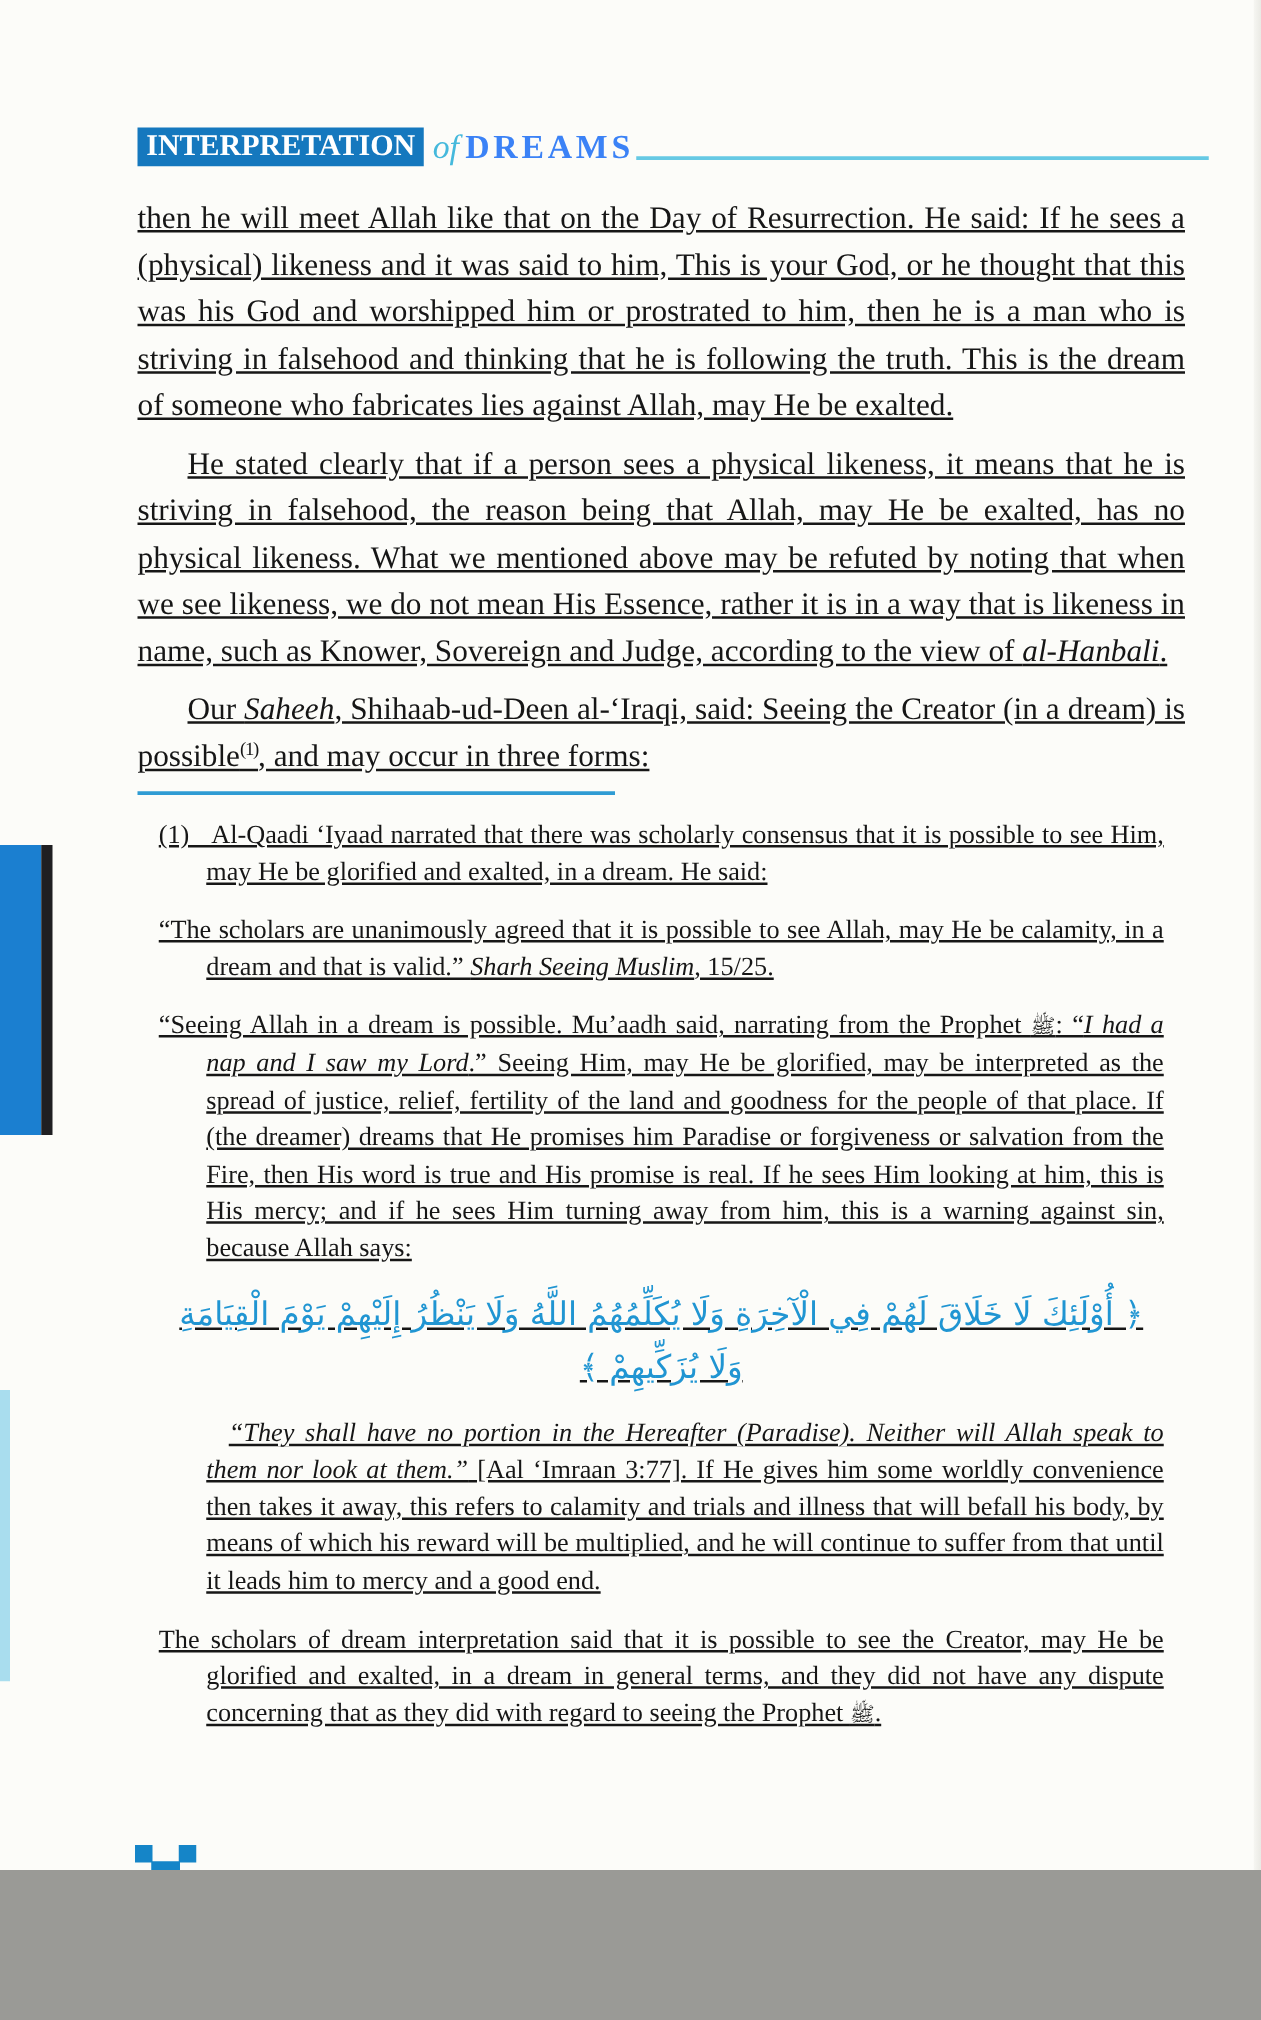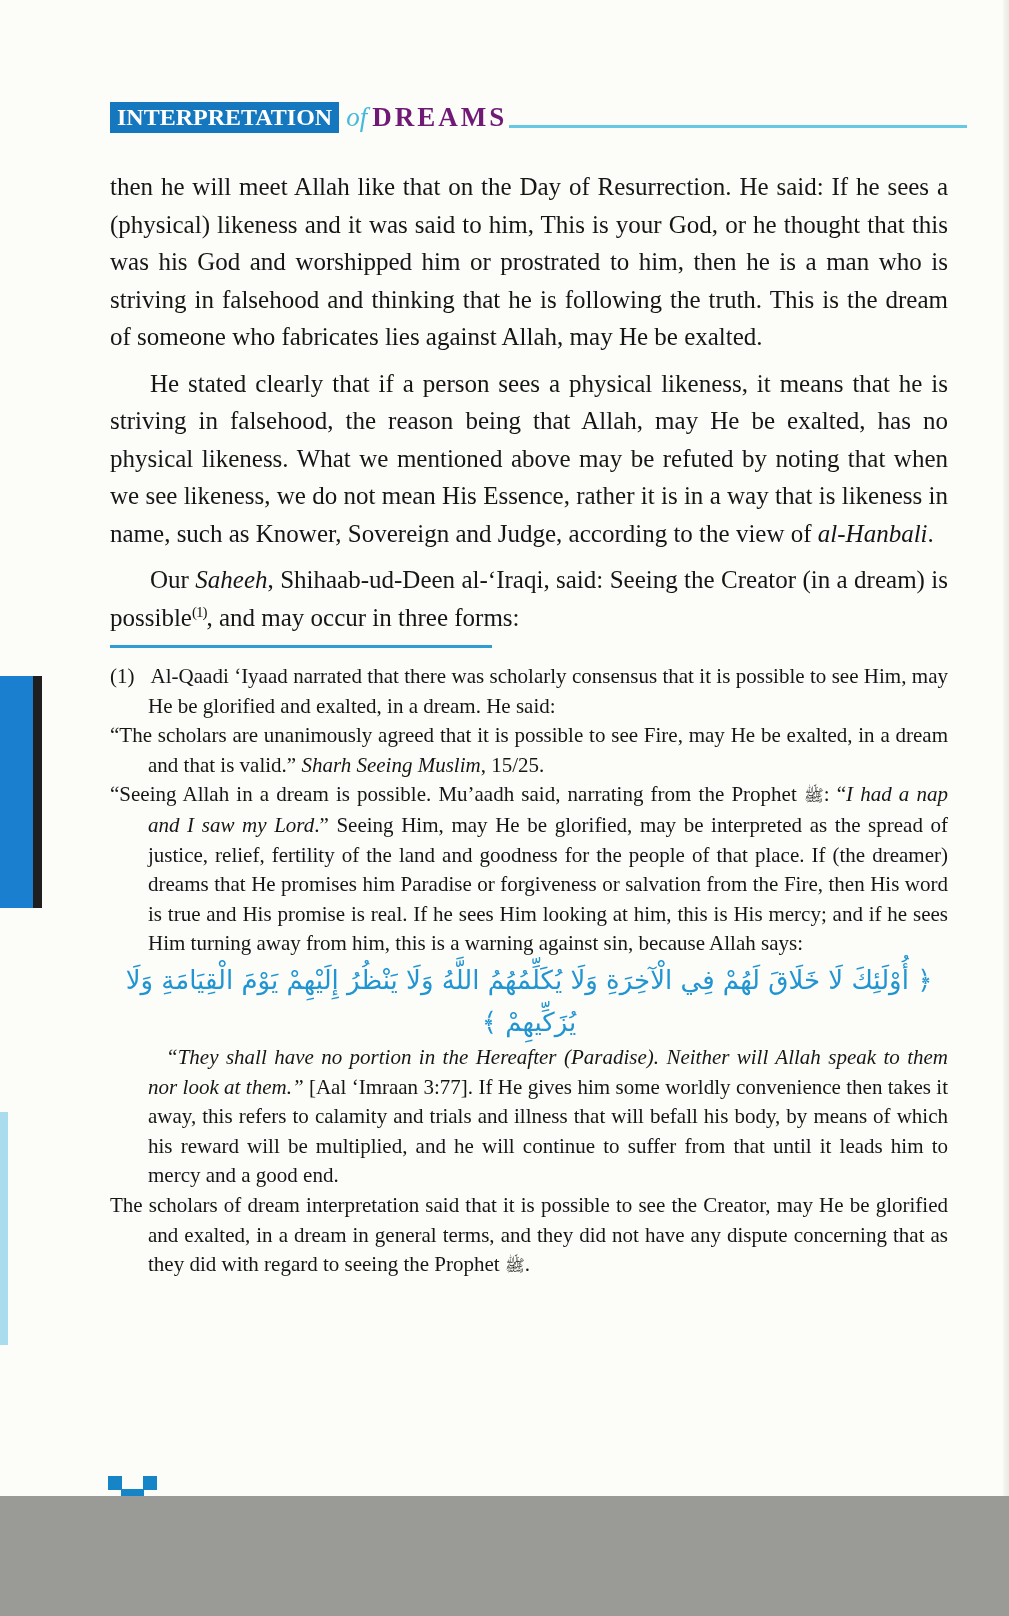--- a/index.html
+++ b/index.html
@@ -17,33 +17,33 @@
   .right-gutter{position:absolute;right:0;top:0;width:24px;height:100%;
     background:linear-gradient(to right,#f6f6f2 0%,#e2e2dc 40%,#cfcfc9 100%);}
   .left-blue-bar{position:absolute;left:0;top:676px;width:33px;height:232px;background:#1b7fd0;}
   .left-black-bar{position:absolute;left:33px;top:676px;width:9px;height:232px;background:#1f1f22;}
   .left-cyan-strip{position:absolute;left:0;top:1112px;width:8px;height:233px;background:#a9ddee;}
   
   .header{position:absolute;left:110px;right:60px;top:100px;display:flex;align-items:center;height:34px;}
   .h-primary{background:#1578be;color:#ffffff;font-size:24px;font-weight:bold;
     padding:2px 7px 3px 7px;letter-spacing:0px;line-height:26px;}
   .h-of{font-family:Liberation Serif, serif;font-style:italic;color:#45b9dc;font-size:27px;margin:0 5px 0 7px;}
-  .h-dreams{color:#701a75;font-weight:bold;font-size:27px;letter-spacing:3px;}
+  .h-dreams{color:#3b82f6;font-weight:bold;font-size:27px;letter-spacing:3px;}
   .h-rule{flex:1;height:3px;background:#66c9e4;align-self:flex-end;margin:0 0 6px 2px;}
   
-  .body-text{position:absolute;left:110px;width:838px;top:168px;text-align:justify;
-    font-size:25px;line-height:37.5px;}
+  .body-text{position:absolute;left:110px;width:838px;top:156px;text-align:justify;
+    font-size:25px;line-height:37.5px;text-decoration:underline;}
   .body-text p{margin:0 0 9px 0;}
   .indent{text-indent:40px;}
   .i{font-style:italic;}
   sup.fnref{font-size:15px;line-height:0;vertical-align:9px;letter-spacing:-1px;}
   .fn-separator{width:382px;height:3px;background:#2f9cd4;border:none;margin:8px 0 14px 0;}
   
   .footnotes{font-size:21px;line-height:29.6px;text-align:justify;}
-  .footnotes p{margin:0;}
+  .footnotes p{margin:17px;}
   .fn-hang{padding-left:38px;text-indent:-38px;}
   .fn-first-indent{padding-left:38px;text-indent:18px;}
   .verse{text-align:center;color:#2095d2;font-size:26px;line-height:42px;margin:8px 0 6px 0;
     font-family:"DejaVu Sans", sans-serif;direction:rtl;}
   .sym{font-family:"DejaVu Sans", sans-serif;font-size:0.78em;}
   
   .footer{position:absolute;left:108px;top:1476px;display:flex;align-items:center;gap:20px;flex-direction:column;}
   .quincunx{position:relative;width:49px;height:49px;}
   .quincunx span{position:absolute;background:#1585c8;}
   .q-tl{left:0;top:0;width:14px;height:14px;}
@@ -77,21 +77,21 @@
     <p class="indent"><span>He stated clearly that if a person sees a physical likeness, it means that he is striving in falsehood, the reason being that Allah, may He be exalted, has no physical likeness. What we mentioned above may be refuted by noting that when we see likeness, we do not mean His Essence, rather it is in a way that is likeness in name, such as Knower, Sovereign and Judge, according to the view of </span><span class="i">al-Hanbali</span><span>.</span></p>
 
     <p class="indent"><span>Our </span><span class="i">Saheeh</span><span>, Shihaab-ud-Deen al-‘Iraqi, said: Seeing the Creator (in a dream) is possible</span><sup class="fnref">(1)</sup><span>, and may occur in three forms:</span></p>
 
     <div class="fn-separator"></div>
 
     <div class="footnotes">
 
       <p class="fn-hang"><span>(1)&nbsp;&nbsp;&nbsp;Al-Qaadi ‘Iyaad narrated that there was scholarly consensus that it is possible to see Him, may He be glorified and exalted, in a dream. He said:</span></p>
 
-      <p class="fn-hang"><span>“The scholars are unanimously agreed that it is possible to see Fire, may He be exalted, in a dream and that is valid.” </span><span class="i">Sharh Seeing Muslim</span><span>, 15/25.</span></p>
+      <p class="fn-hang"><span>“The scholars are unanimously agreed that it is possible to see Allah, may He be calamity, in a dream and that is valid.” </span><span class="i">Sharh Seeing Muslim</span><span>, 15/25.</span></p>
 
 
       <p class="fn-hang"><span>“Seeing Allah in a dream is possible. Mu’aadh said, narrating from the Prophet </span><span class="sym">ﷺ</span><span>: “</span><span class="i">I had a nap and I saw my Lord</span><span>.” Seeing Him, may He be glorified, may be interpreted as the spread of justice, relief, fertility of the land and goodness for the people of that place. If (the dreamer) dreams that He promises him Paradise or forgiveness or salvation from the Fire, then His word is true and His promise is real. If he sees Him looking at him, this is His mercy; and if he sees Him turning away from him, this is a warning against sin, because Allah says:</span></p>
 
       <p class="verse">﴿ أُوْلَئِكَ لَا خَلَاقَ لَهُمْ فِي الْآخِرَةِ وَلَا يُكَلِّمُهُمُ اللَّهُ وَلَا يَنْظُرُ إِلَيْهِمْ يَوْمَ الْقِيَامَةِ وَلَا يُزَكِّيهِمْ ﴾</p>
 
       <p class="fn-first-indent"><span class="i">“They shall have no portion in the Hereafter (Paradise). Neither will Allah speak to them nor look at them.”</span><span> [Aal ‘Imraan 3:77]. If He gives him some worldly convenience then takes it away, this refers to calamity and trials and illness that will befall his body, by means of which his reward will be multiplied, and he will continue to suffer from that until it leads him to mercy and a good end.</span></p>
 
 
       <p class="fn-hang"><span>The scholars of dream interpretation said that it is possible to see the Creator, may He be glorified and exalted, in a dream in general terms, and they did not have any dispute concerning that as they did with regard to seeing the Prophet </span><span class="sym">ﷺ</span><span>.</span></p>

